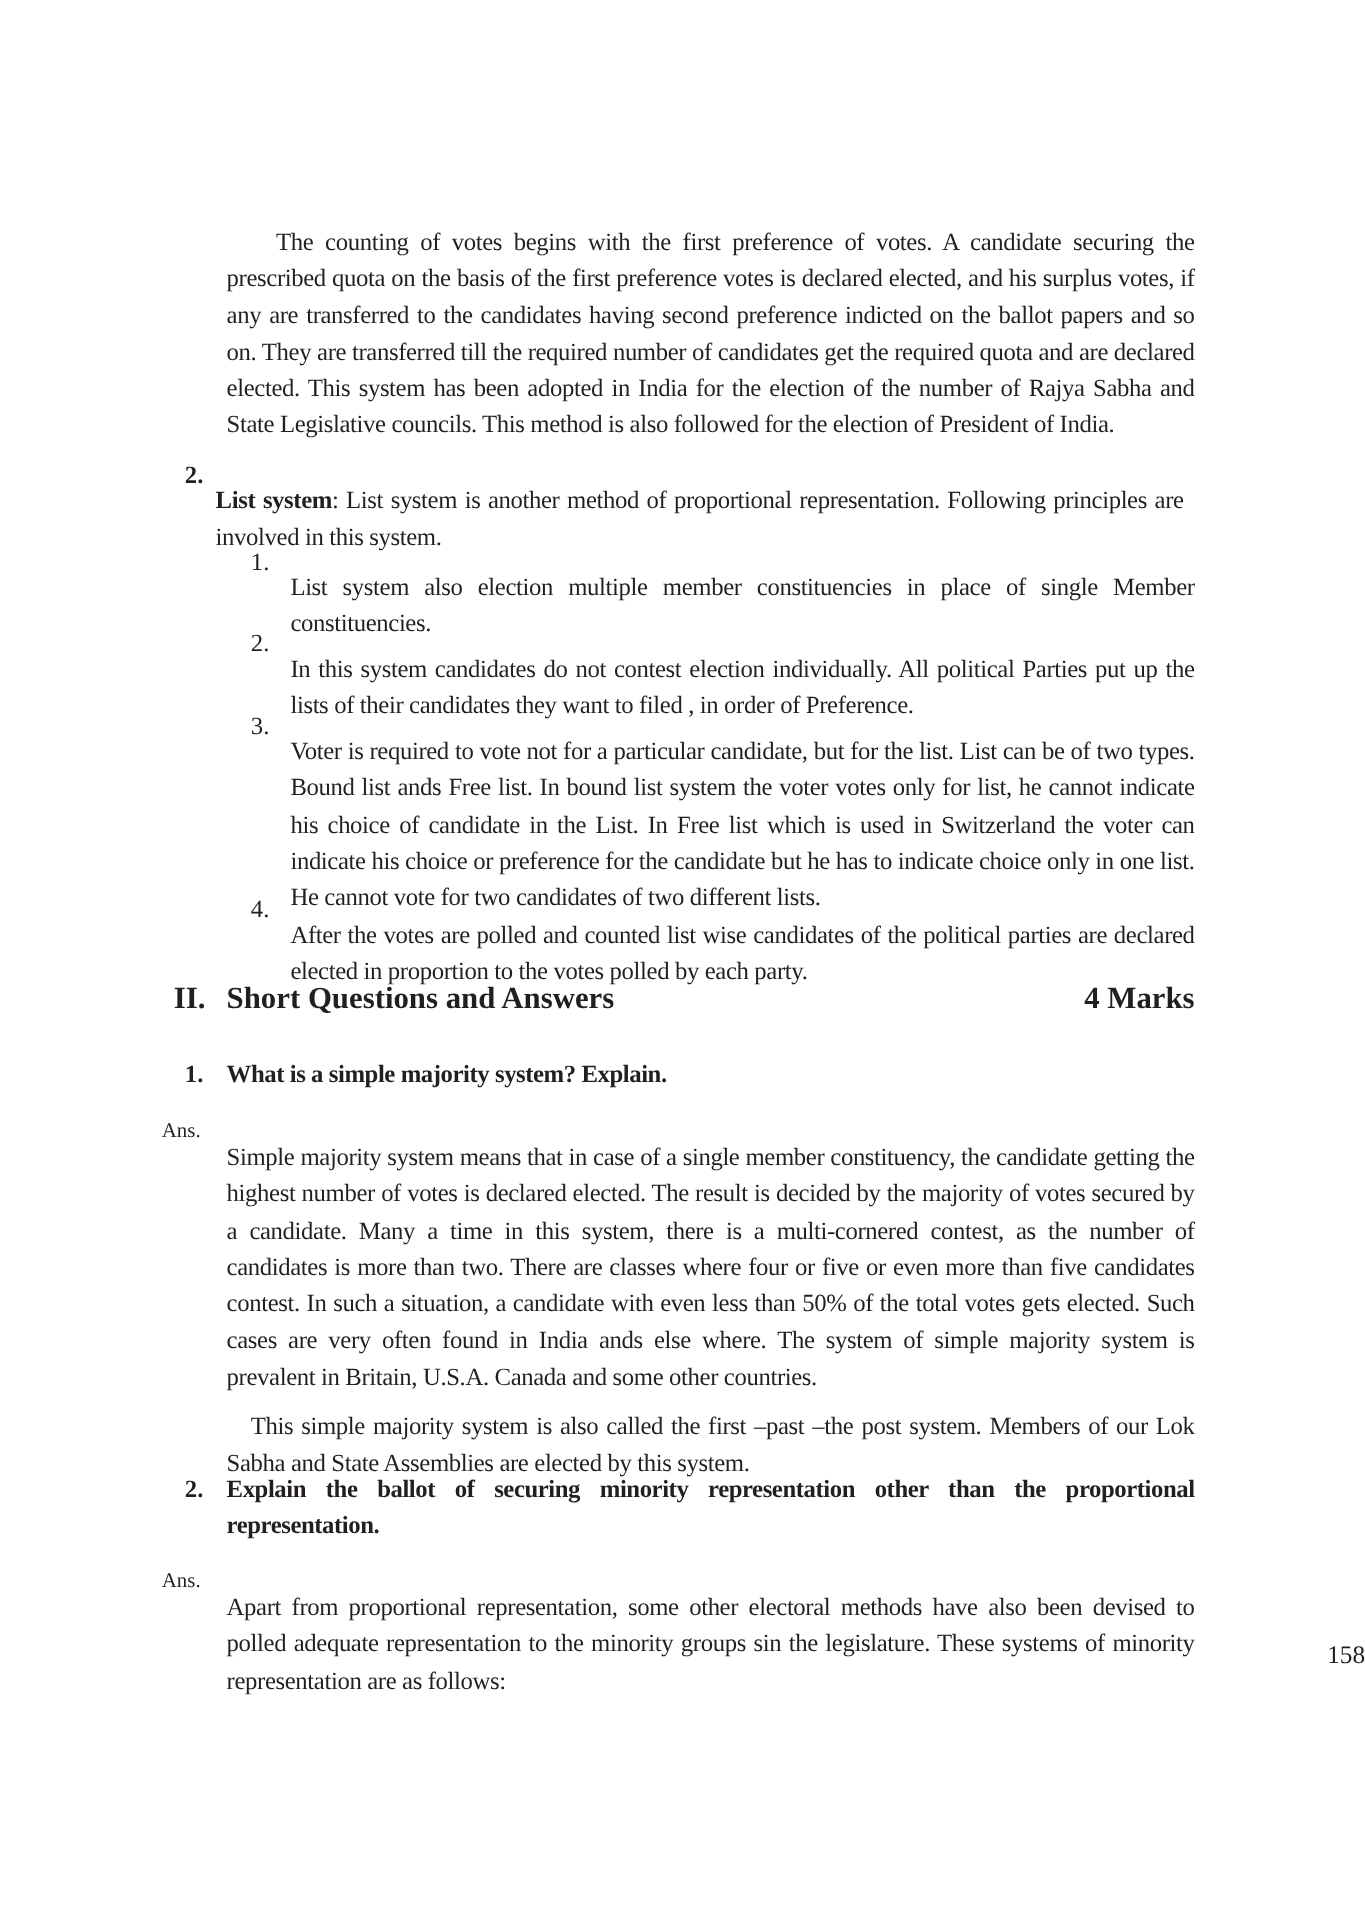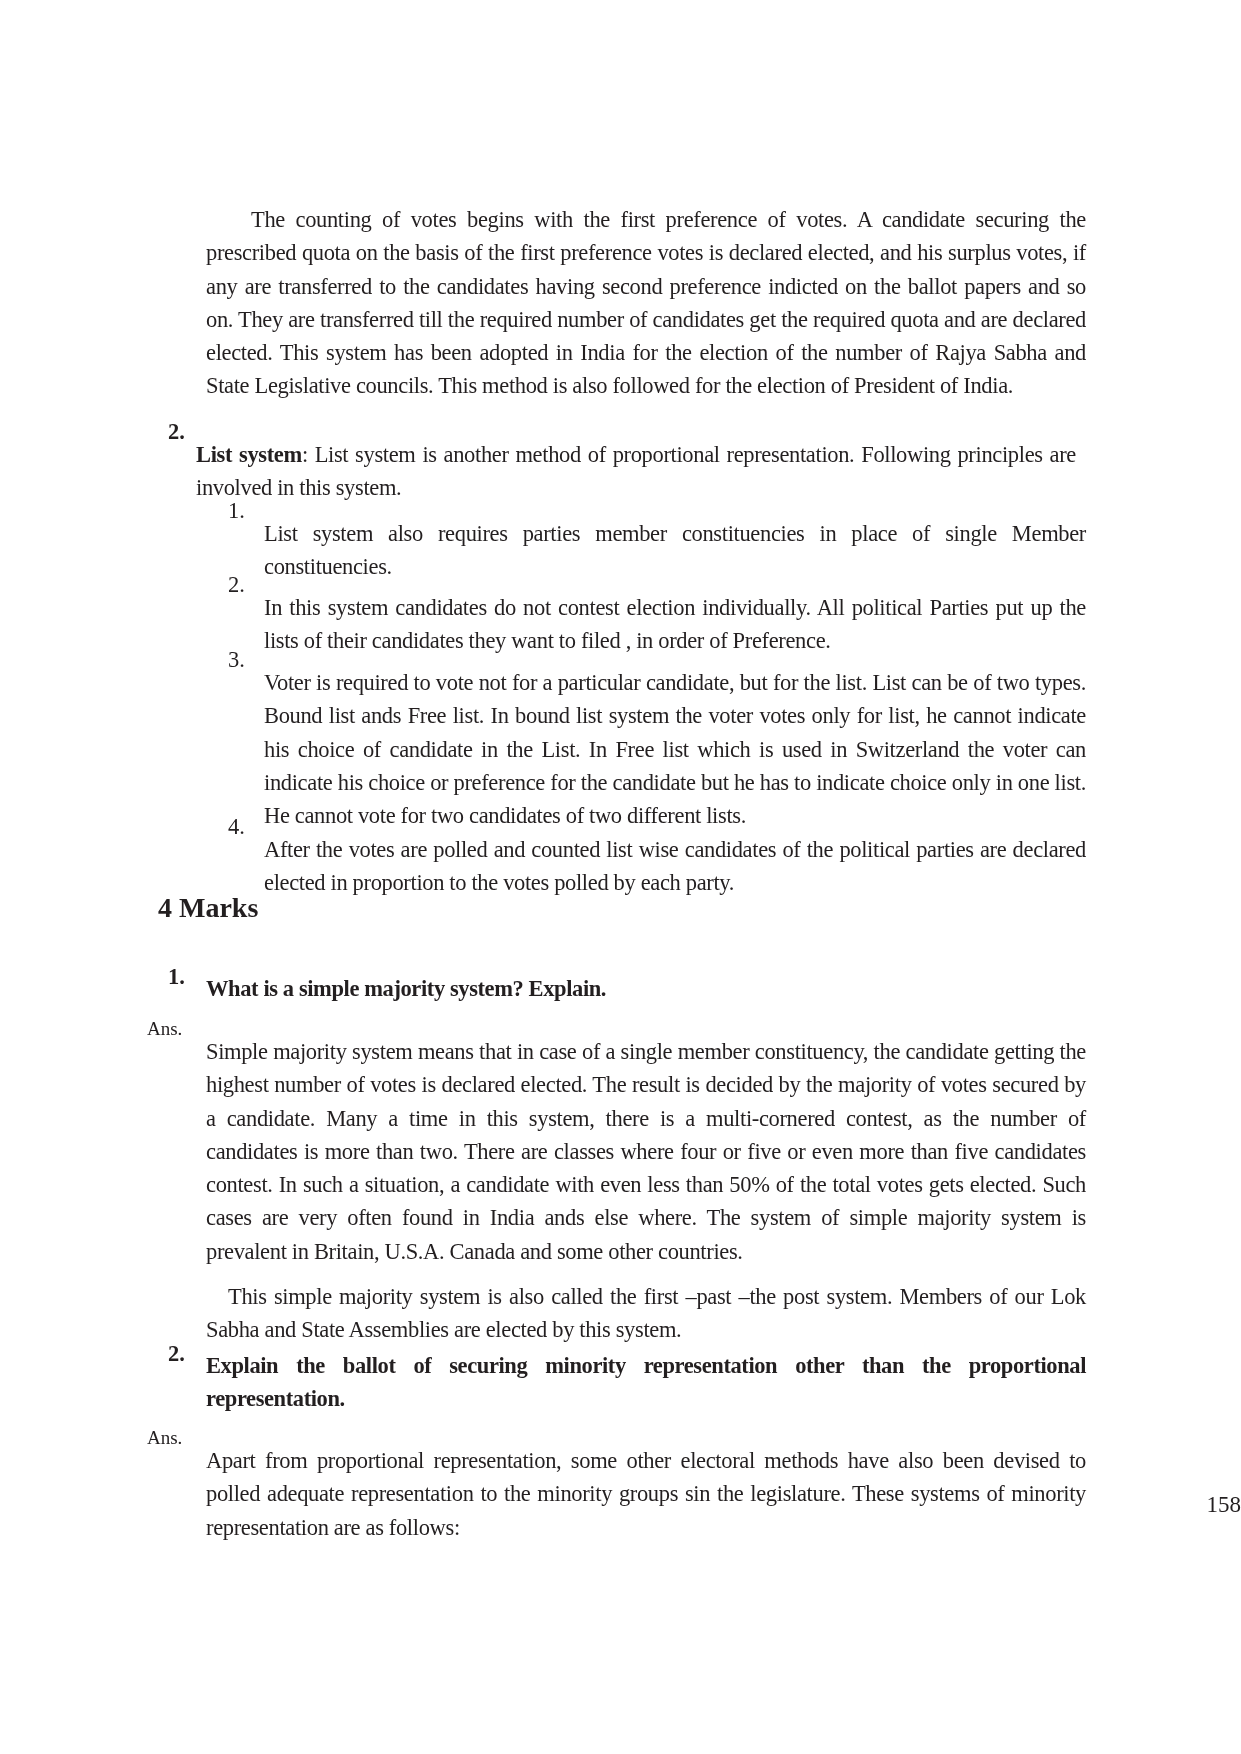--- a/index.html
+++ b/index.html
@@ -5,47 +5,48 @@
   html, body { margin: 0; padding: 0; background: #ffffff; }
   body { width: 1241px; height: 1754px; position: relative; overflow: hidden;
          font-family: "Liberation Serif", "DejaVu Serif", serif; color: #231f20; }
   .page { position: absolute; left: 0; top: 0; width: 1241px; height: 1754px; }
   .p { position: absolute; font-size: 22.5px; line-height: 33.3px; text-align: justify; text-align-last: left; letter-spacing: -0.35px; margin-top: 23px; }
   .body-para { left: 206px; width: 880px; top: 180px; text-indent: 45px; }
   .num { position: absolute; font-size: 22.5px; line-height: 33.3px; }
   .bold { font-weight: bold; }
   .sec-title { position: absolute; left: 158px; top: 892px; width: 928px; font-size: 28px; font-weight: bold; display: flex; justify-content: space-between; }
   .sec-title .roman { display: inline-block; width: 48px; }
-  .q { position: absolute; font-size: 22.5px; line-height: 33.3px; font-weight: bold; left: 206px; width: 880px; text-align: justify; text-align-last: left; letter-spacing: -0.4px; margin-top: 12px; }
+  .q { position: absolute; font-size: 22.5px; line-height: 33.3px; font-weight: bold; left: 206px; width: 880px; text-align: justify; text-align-last: left; letter-spacing: -0.4px; }
   .ans-label { position: absolute; left: 147px; font-size: 19px; line-height: 33.3px; }
   .page-num { position: absolute; top: 1492px; left: 0; width: 1241px; text-align: right; font-size: 23px; }
 </style>
 </head>
 <body>
 
 <div class="page">
 
   <div class="p body-para">The counting of votes begins with the first preference of votes. A candidate securing the prescribed quota on the basis of the first preference votes is declared elected, and his surplus votes, if any are transferred to the candidates having second preference indicted on the ballot papers and so on. They are transferred till the required number of candidates get the required quota and are declared elected. This system has been adopted in India for the election of the number of Rajya Sabha and State Legislative councils. This method is also followed for the election of President of India.</div>
 
   <div class="num bold" style="left:168px; top:415px;">2.</div>
   <div class="p" style="left:196px; width:880px; top:415px;"><span class="bold">List system</span><span>: List system is another method of proportional representation. Following principles are involved in this system.</span></div>
 
   <div class="num" style="left:228px; top:494px;">1.</div>
-  <div class="p" style="left:264px; width:822px; top:494px;">List system also requires parties member constituencies in place of single Member constituencies.</div>
+  <div class="p" style="left:264px; width:822px; top:494px;">List system also election multiple member constituencies in place of single Member constituencies.</div>
 
   <div class="num" style="left:228px; top:568px;">2.</div>
   <div class="p" style="left:264px; width:822px; top:568px;">In this system candidates do not contest election individually. All political Parties put up the lists of their candidates they want to filed , in order of  Preference.</div>
 
   <div class="num" style="left:228px; top:643px;">3.</div>
   <div class="p" style="left:264px; width:822px; top:643px;">Voter is required to vote not for a particular candidate, but for the list. List can be of two types. Bound list ands Free list. In bound list system the voter votes only for list, he cannot indicate his choice of candidate in the List. In Free list which is used in Switzerland the voter can indicate his choice or preference for the candidate but he has to indicate choice only in one list. He cannot vote for two candidates of two different lists.</div>
 
   <div class="num" style="left:228px; top:810px;">4.</div>
   <div class="p" style="left:264px; width:822px; top:810px;">After the votes are polled and counted list wise candidates of the political parties are declared elected in proportion to the votes polled by each party.</div>
 
   <div class="sec-title">
+    <span><span class="roman">II.</span><span>Short Questions and Answers</span></span>
     <span>4 Marks</span>
   </div>
 
   <div class="num bold" style="left:168px; top:960px;">1.</div>
   <div class="q" style="top:960px;">What is a simple majority system? Explain.</div>
 
   <div class="ans-label" style="top:1012px;">Ans.</div>
   <div class="p" style="left:206px; width:880px; top:1012px;">Simple majority system means that in case of a single member constituency, the candidate getting the highest number of votes is declared elected. The result is decided by the majority of votes secured by a candidate. Many a time in this system, there is a multi-cornered contest, as the number of candidates is more than two. There are classes where four or five or even more than five candidates contest. In such a situation, a candidate with even less than 50% of the total votes gets elected. Such cases are very often found in India ands else where. The system of simple majority system is prevalent in Britain, U.S.A. Canada and some other countries.</div>
 
   <div class="p" style="left:206px; width:880px; top:1257px; text-indent:22px;">This simple majority system is also called the first –past –the post system. Members of our Lok Sabha and State Assemblies are elected by this system.</div>

